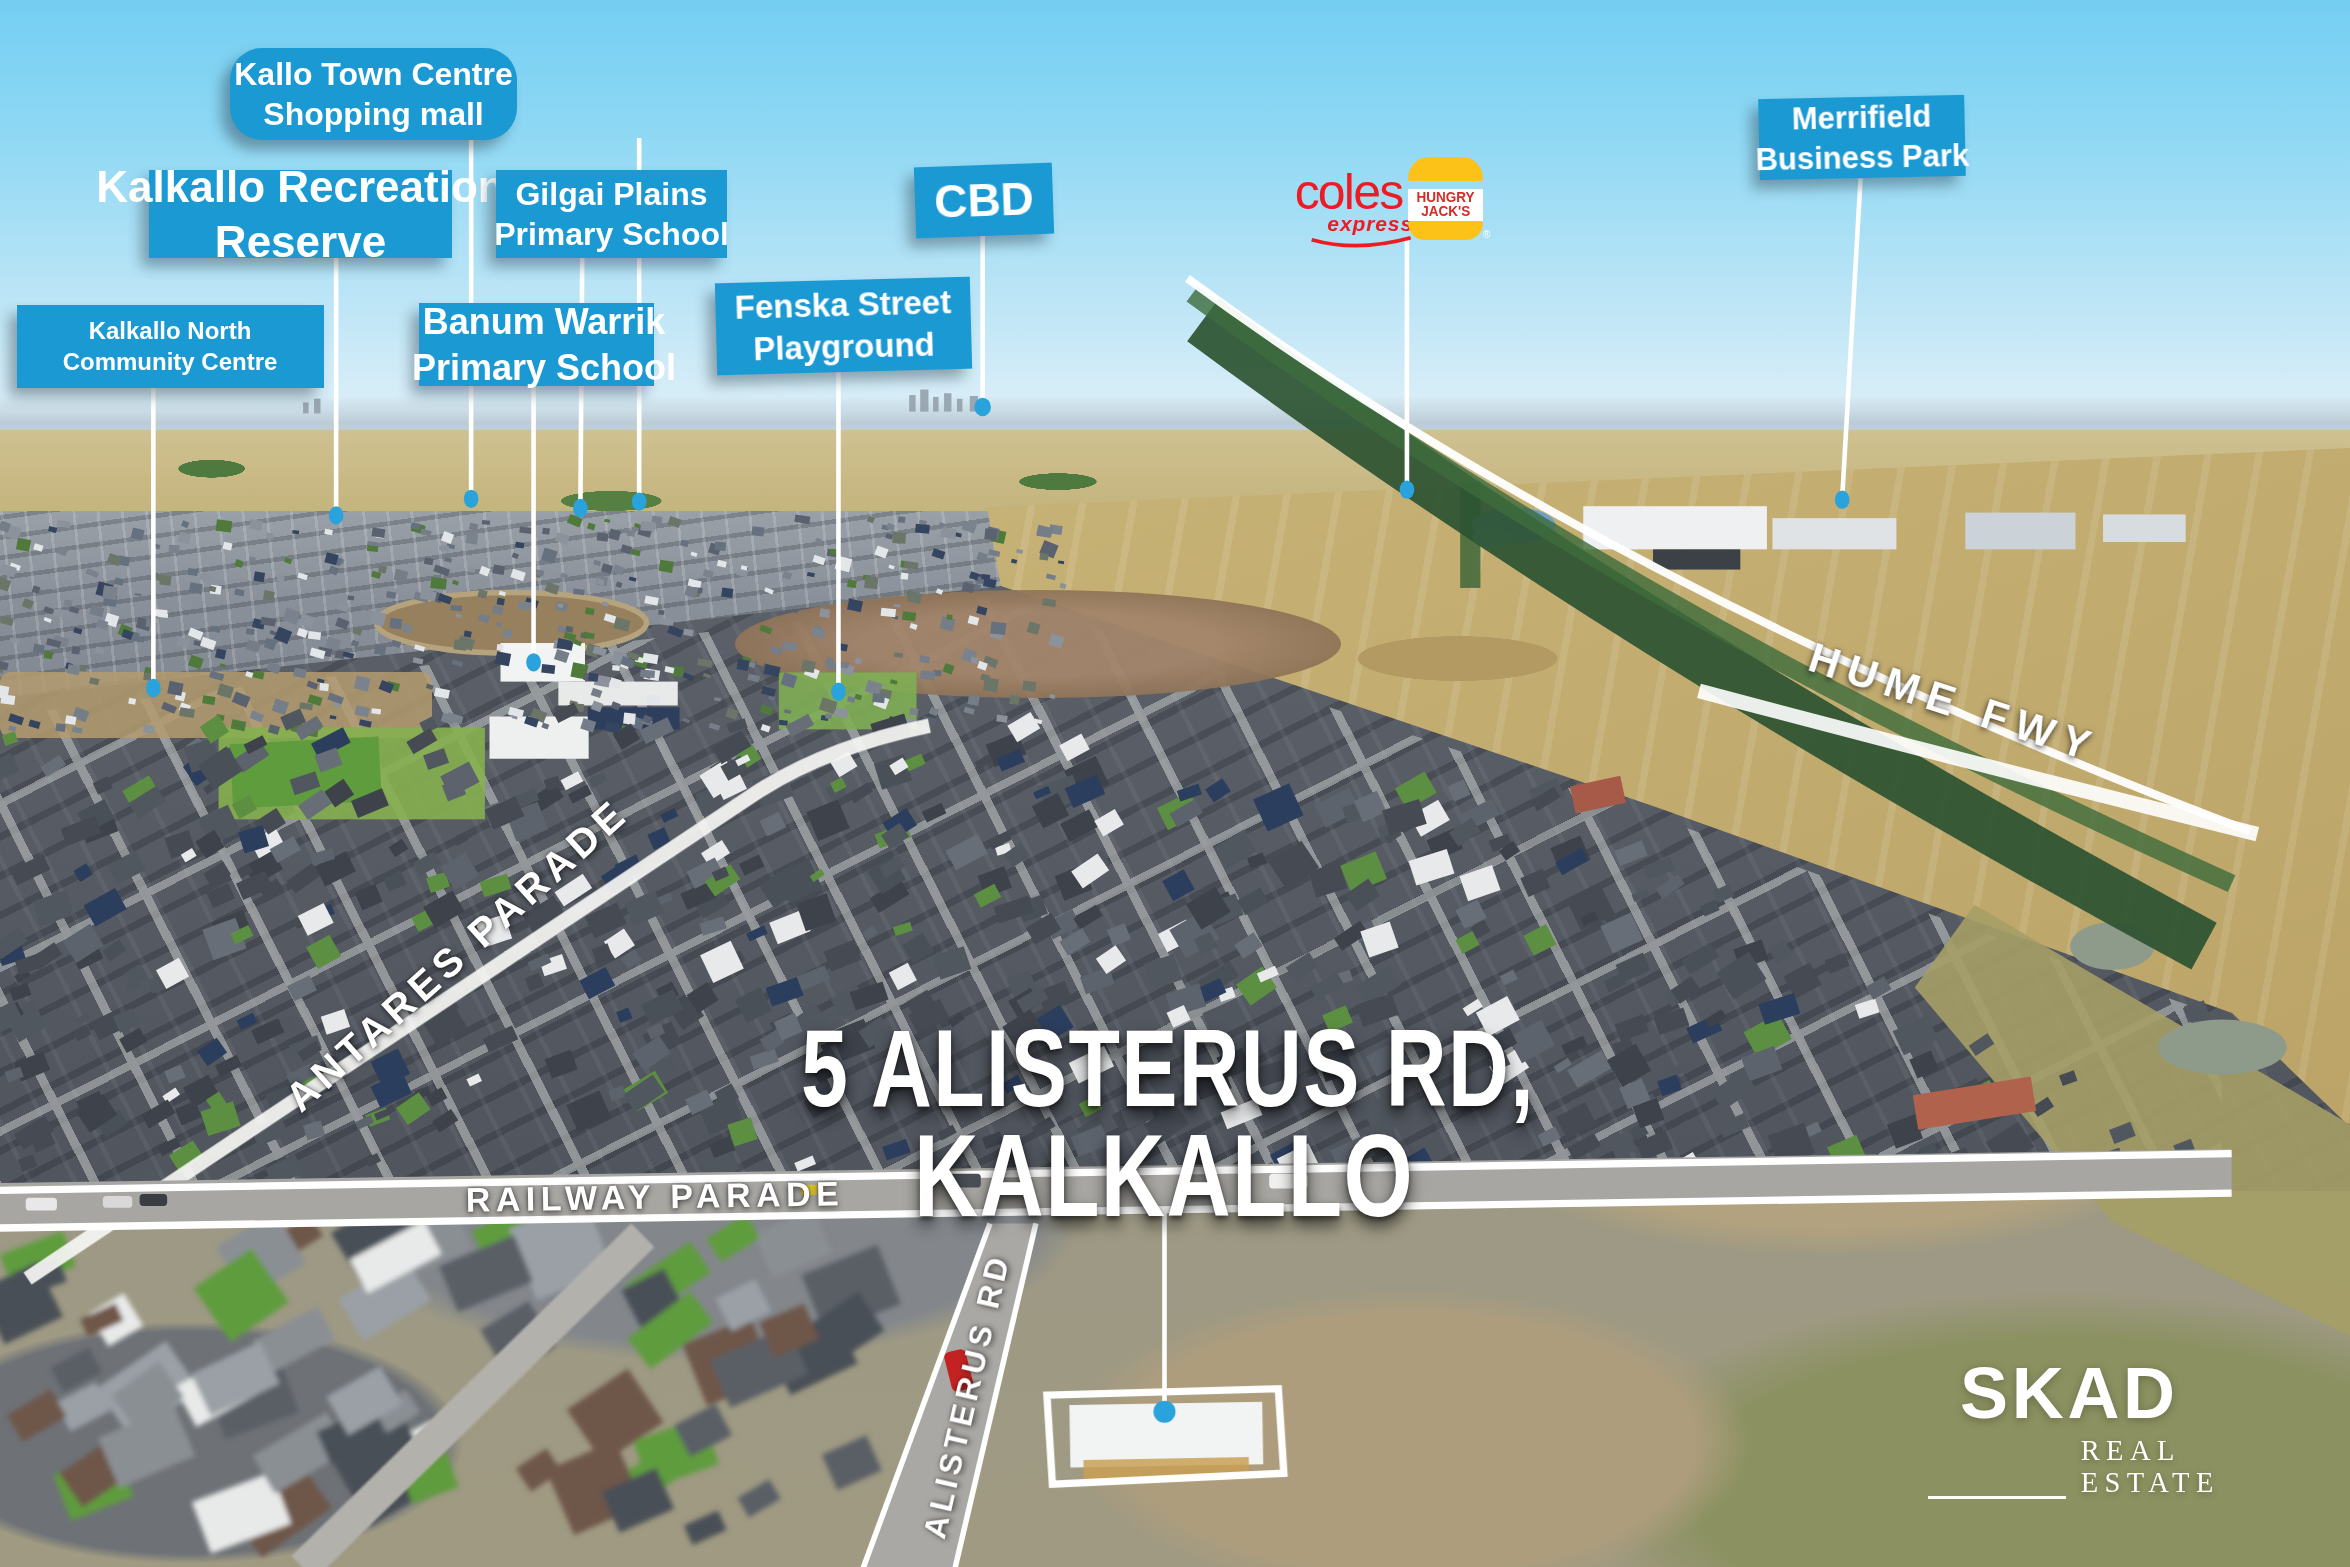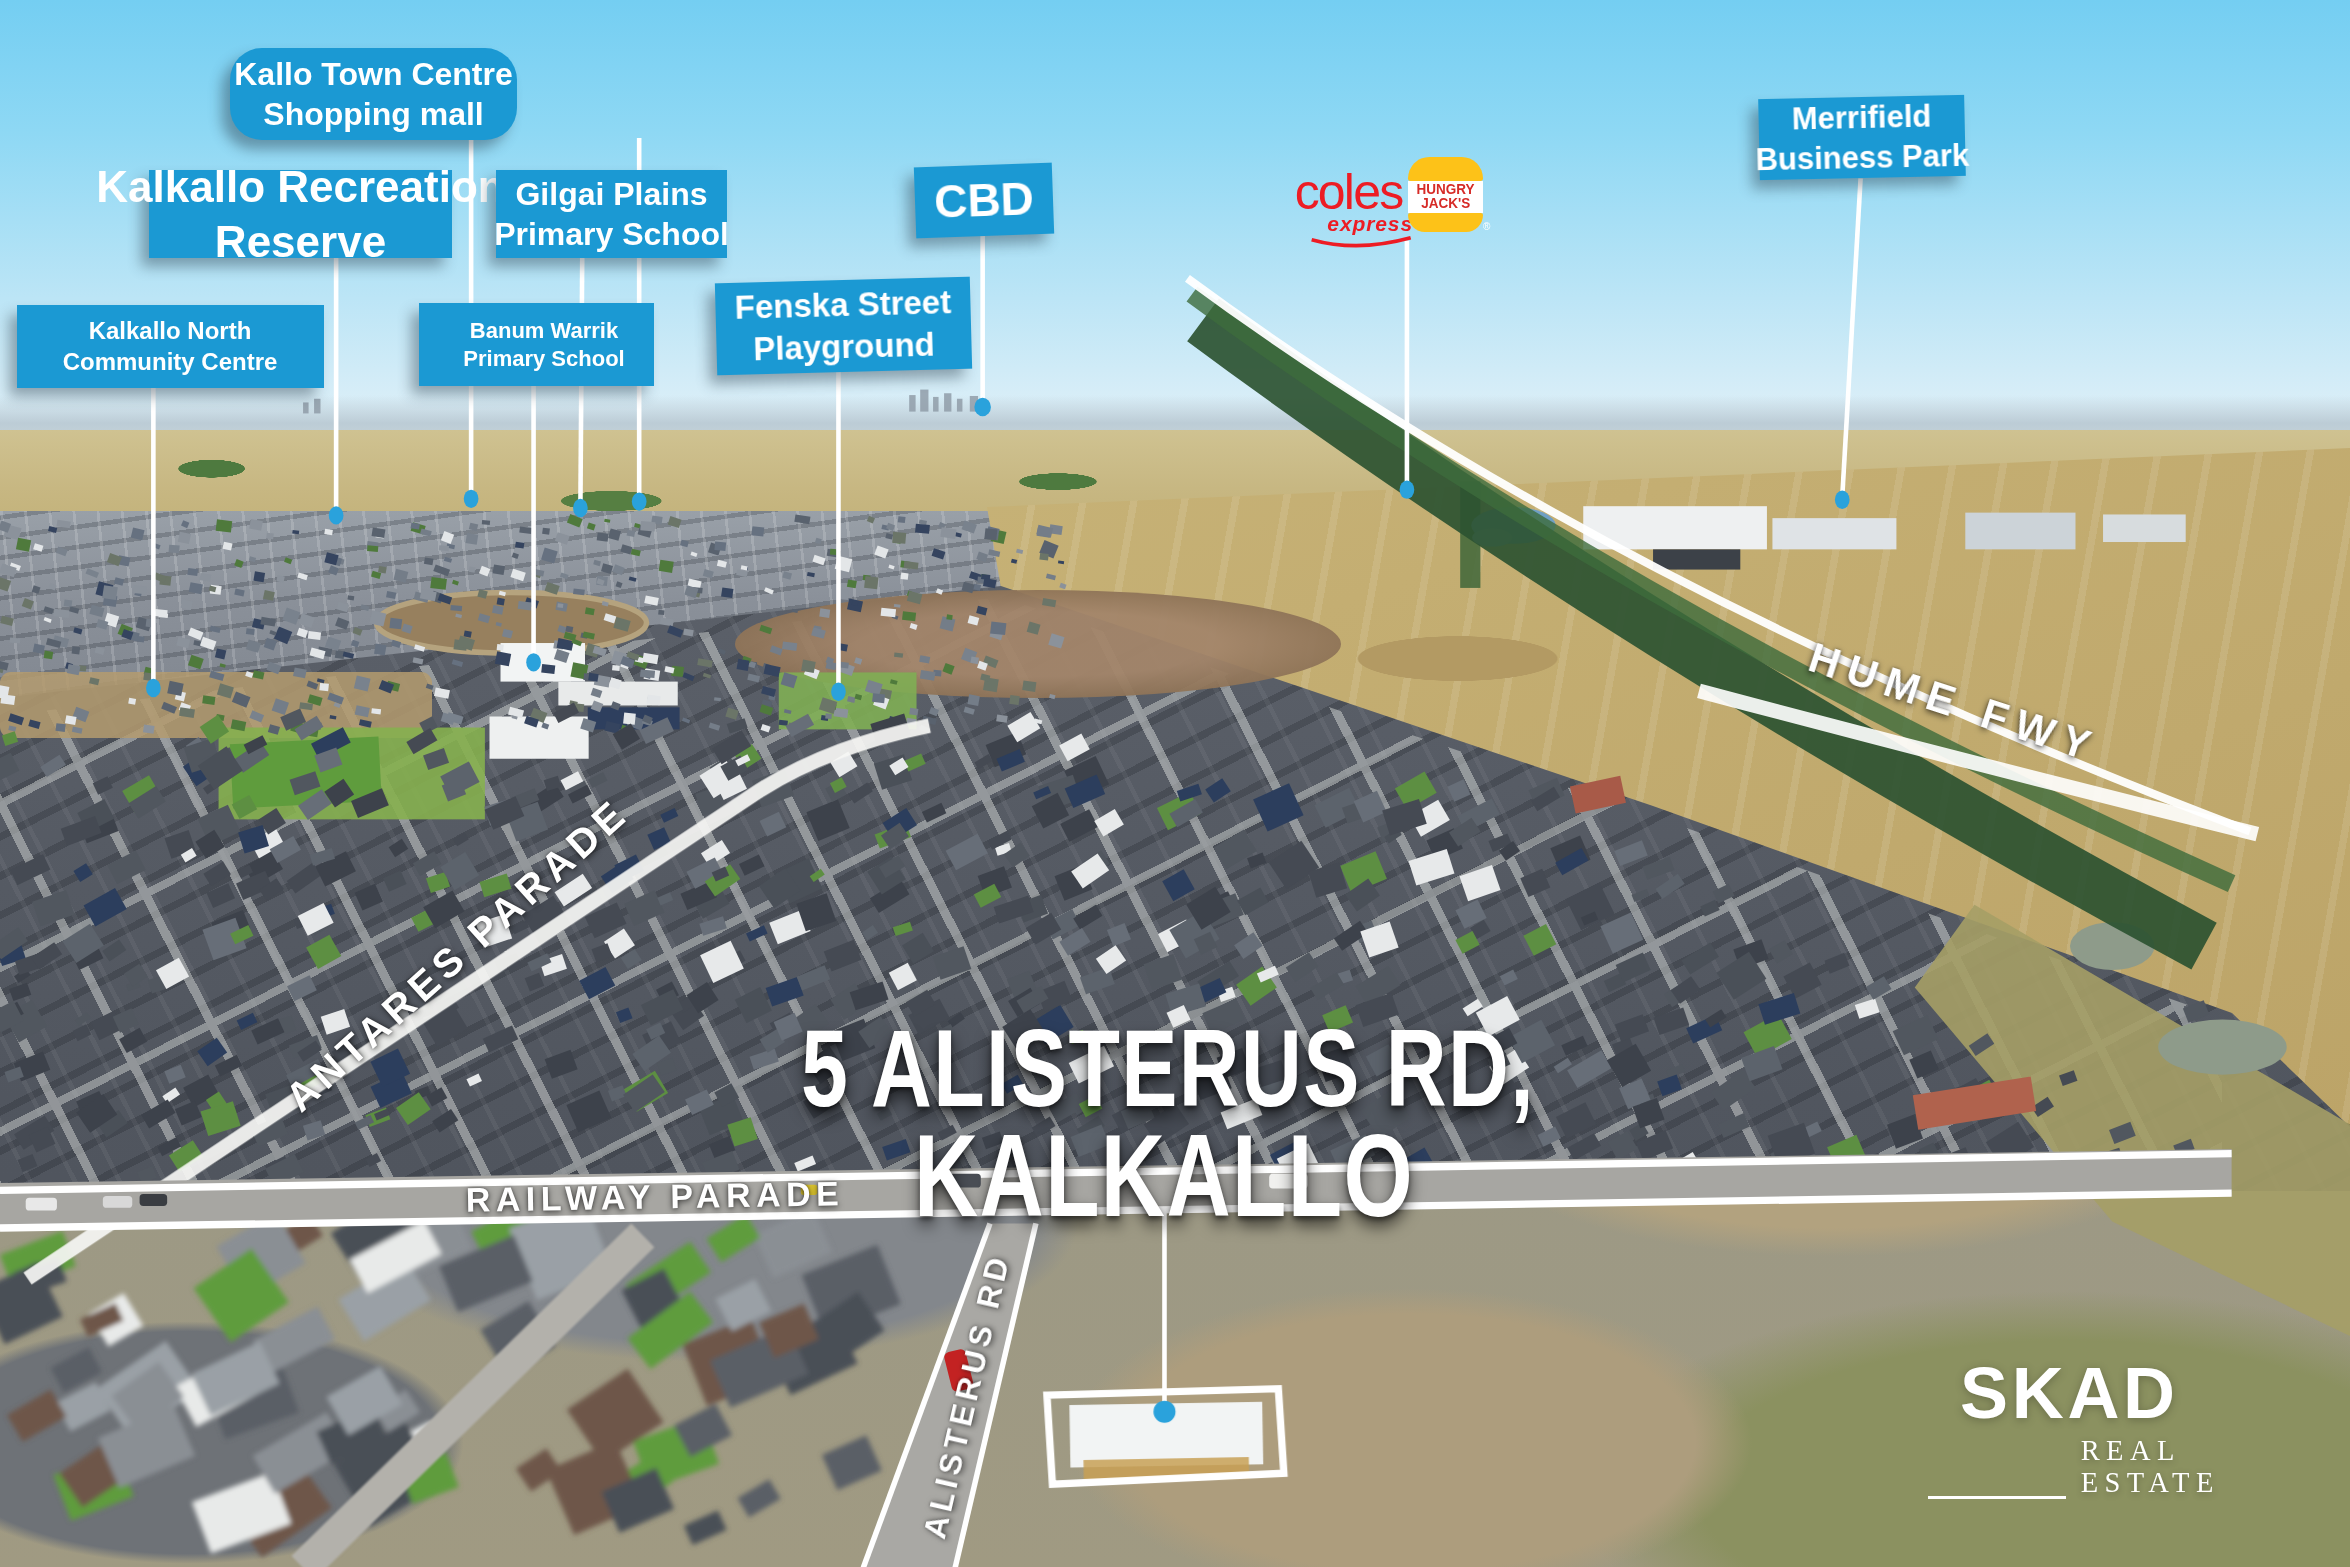--- a/index.html
+++ b/index.html
@@ -74,21 +74,21 @@
     text-shadow:0 8.3px 18.4px rgba(0,0,0,.65),0 2.8px 5.5px rgba(0,0,0,.5);
     transform-origin:center;letter-spacing:1.8px;}
 
   
   .coles{position:absolute;left:1284px;top:171px;width:129px;color:#ed1c24;text-align:center;}
   .coles .word{font-weight:normal;font-size:50px;letter-spacing:-1.8px;line-height:.85;}
   .coles .express{font-style:italic;font-weight:bold;font-size:21px;letter-spacing:0.9px;text-align:right;margin-top:-1.8px;}
   .hj{position:absolute;left:1408px;top:157px;width:75px;}
   .hj .bun-top{height:24px;background:#fdc218;border-radius:37px 37px 4.6px 4.6px;}
   .hj .mid{height:32px;background:#fff;display:flex;flex-direction:column;justify-content:center;align-items:center;
-    color:#d62b27;font-weight:bold;font-size:14.7px;line-height:.95;letter-spacing:0;}
+    color:#d62b27;font-weight:bold;font-size:14.7px;line-height:.95;letter-spacing:0;margin-top:8px;}
   .hj .mid span{transform:scaleX(.92);}
   .hj .bun-bot{height:19px;background:#fdc218;border-radius:4.6px 4.6px 37px 37px;}
   .hj .reg{position:absolute;right:-7.3px;bottom:0;color:#fff;font-size:10px;}
 
   
   .brand{position:absolute;left:1928px;top:1357px;width:349px;color:#fff;}
   .brand .name{font-size:72px;font-weight:bold;letter-spacing:3.7px;line-height:1;
     text-shadow:0 1.8px 9.2px rgba(0,0,0,.25);margin-left:32px;}
   .brand .row{display:flex;align-items:flex-end;margin-top:5.5px;}
   .brand .rule{flex:0 0 138px;height:2.8px;background:#fff;margin-right:14.7px;}
@@ -1269,21 +1269,21 @@
     <span>Reserve</span>
   </div>
   <div class="co-box" style="left:496px;top:170px;width:231px;height:88px;font-size:32px;">
     <span>Gilgai Plains</span>
     <span>Primary School</span>
   </div>
   <div class="co-box" style="left:16.5px;top:305px;width:307px;height:83px;font-size:24px;">
     <span>Kalkallo North</span>
     <span>Community Centre</span>
   </div>
-  <div class="co-box" style="left:419px;top:303px;width:235px;height:83px;font-size:22px;padding-left:15px;">
+  <div class="co-box" style="left:419px;top:303px;width:235px;height:83px;font-size:36px;padding-left:15px;">
     <span>Banum Warrik</span>
     <span>Primary School</span>
   </div>
   <div class="co-box" style="left:716px;top:280px;width:255px;height:92px;font-size:33px;transform:rotate(-1.5deg);">
     <span>Fenska Street</span>
     <span>Playground</span>
   </div>
   <div class="co-box" style="left:915px;top:165px;width:138px;height:71px;font-size:46px;transform:rotate(-2deg);">
     <span>CBD</span>
   </div>

